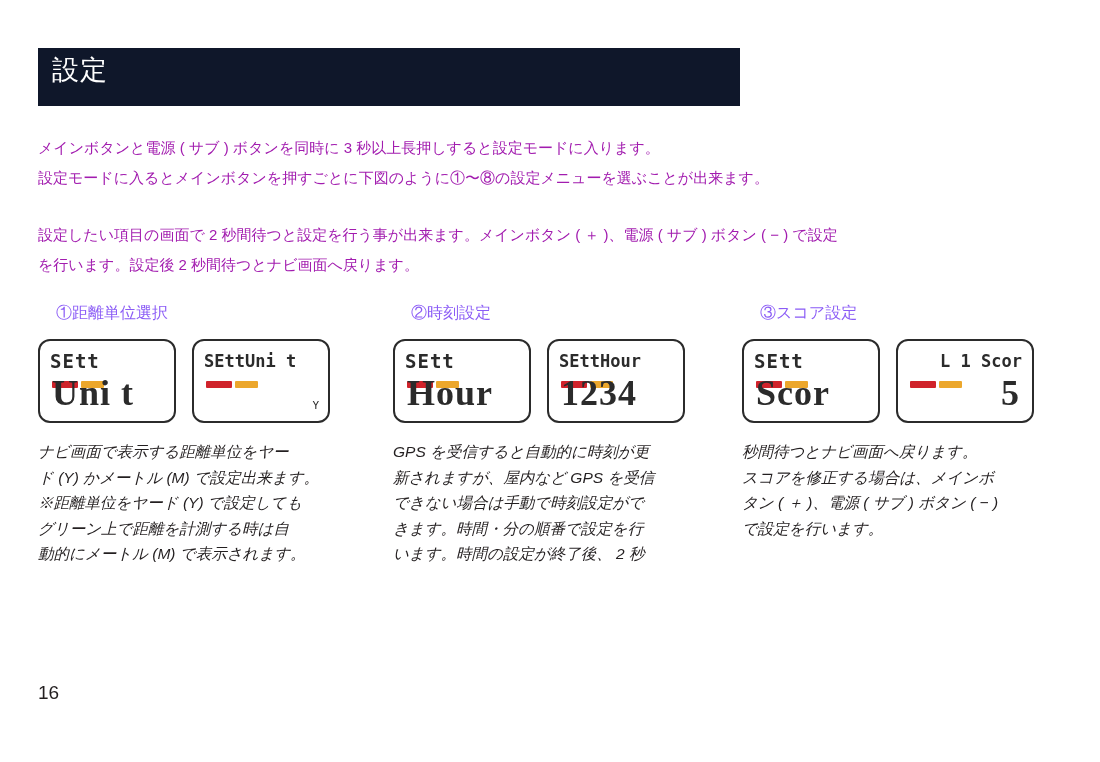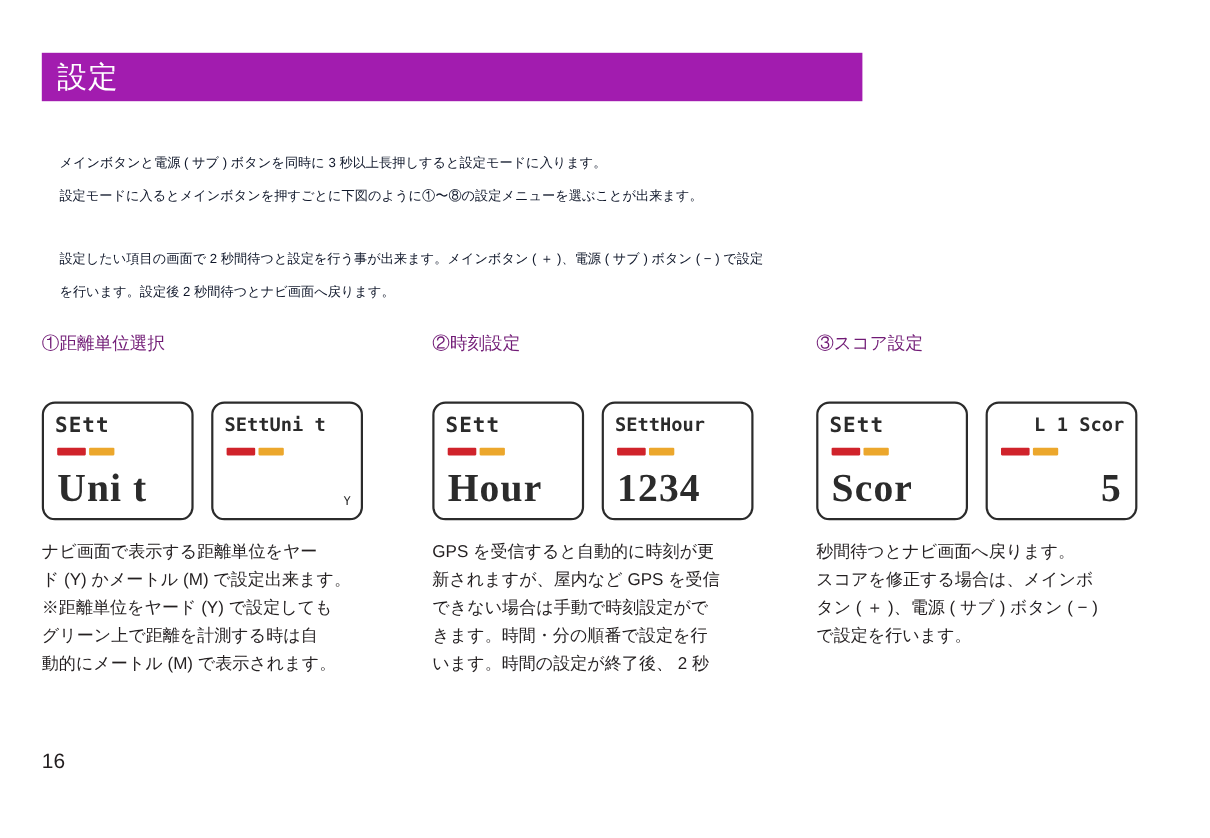--- a/index.html
+++ b/index.html
@@ -18,76 +18,74 @@
     position: relative;
     width: 1100px;
     height: 762px;
   }
   
   .header-band {
     position: absolute;
     left: 38px;
     top: 48px;
     width: 702px;
-    height: 44px;
-    background: #a21caf;
-    padding-left: 44px;
+    height: 58px;
+    background: #0f172a;
   }
   .header-title {
     position: absolute;
     left: 14px;
     top: 6px;
     font-size: 27px;
     line-height: 32px;
     color: #ffffff;
     letter-spacing: 1px;
     white-space: nowrap;
   }
   
   .intro {
     position: absolute;
-    left: 54px;
+    left: 38px;
     width: 1030px;
-    font-size: 12px;
+    font-size: 15px;
     line-height: 30px;
-    color: #0f172a;
+    color: #a21caf;
   }
   .intro.p1 { top: 133px; }
   .intro.p2 { top: 220px; }
   .intro div { white-space: nowrap; }
   
   .col {
     position: absolute;
     top: 303px;
   }
   .col-1 { left: 38px; width: 350px; }
   .col-2 { left: 393px; width: 350px; }
   .col-3 { left: 742px; width: 330px; }
   .col-title {
     font-size: 16px;
     line-height: 20px;
-    color: #701a75;
-    margin: 0 0 16px 0;
+    color: #8b5cf6;
+    margin: 0 0 16px 18px;
     white-space: nowrap;
   }
   
   .lcd-pair {
     display: flex;
     gap: 16px;
   }
   .lcd {
     position: relative;
     width: 138px;
-    height: 108px;
+    height: 84px;
     background: #ffffff;
     border: 2px solid #2b2b2b;
     border-radius: 12px;
     box-sizing: border-box;
     overflow: hidden;
-    margin-top: 26px;
   }
   .lcd-top {
     position: absolute;
     left: 0;
     right: 0;
     top: 7px;
     height: 26px;
     display: flex;
     align-items: center;
     justify-content: flex-start;
@@ -155,20 +153,21 @@
     font-family: "DejaVu Sans Mono", monospace;
     font-size: 11px;
     color: #2b2b2b;
   }
   
   .col-body {
     margin-top: 16px;
     font-size: 15.5px;
     line-height: 25.5px;
     color: #231f20;
+    font-style: italic;
   }
   .col-body div { white-space: nowrap; }
   
   .page-number {
     position: absolute;
     left: 38px;
     top: 682px;
     font-size: 19px;
     color: #231f20;
   }

